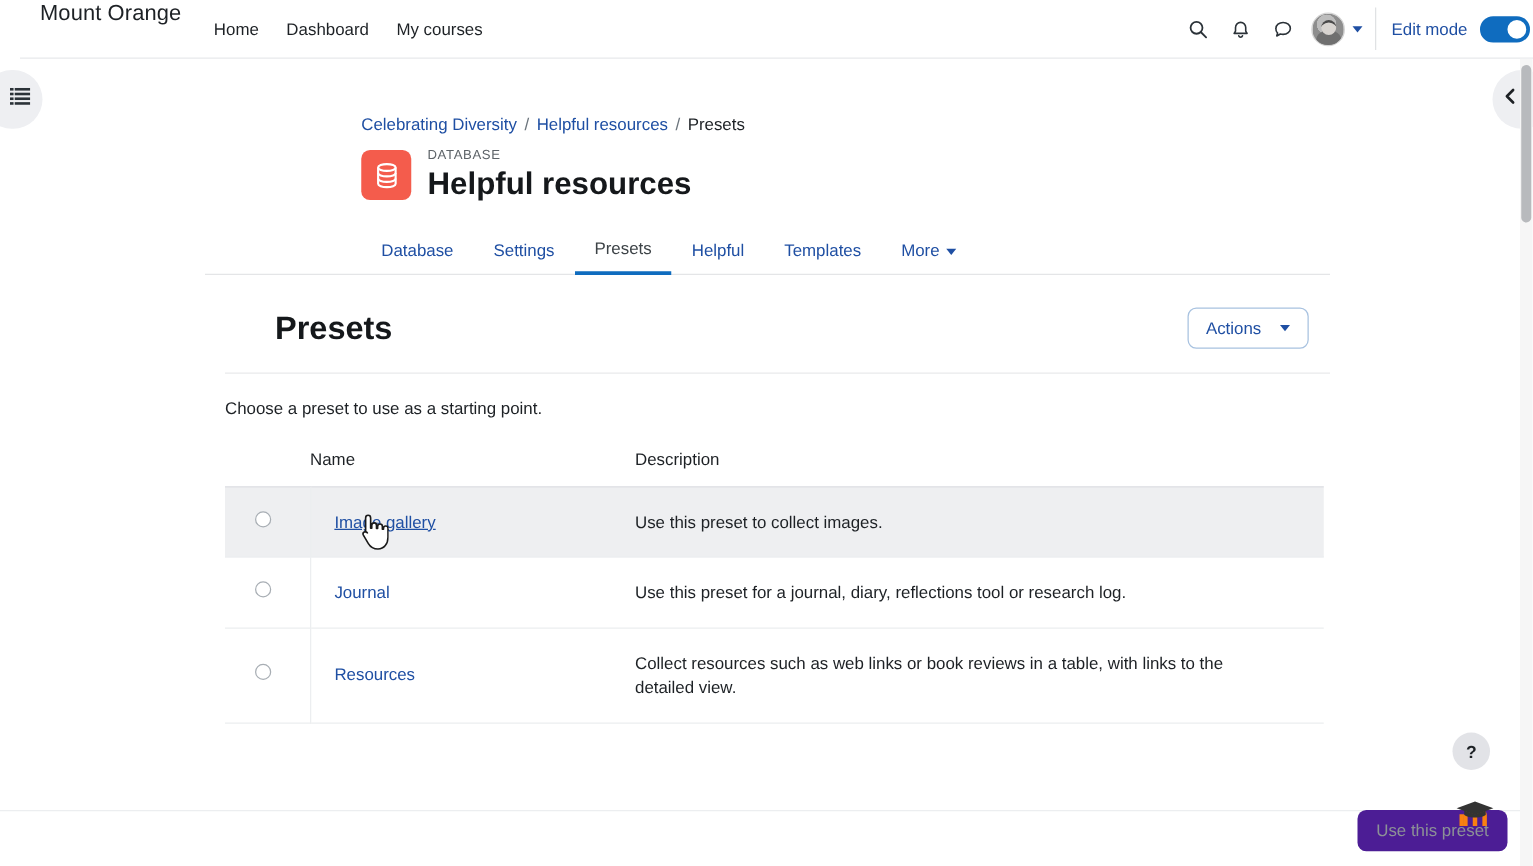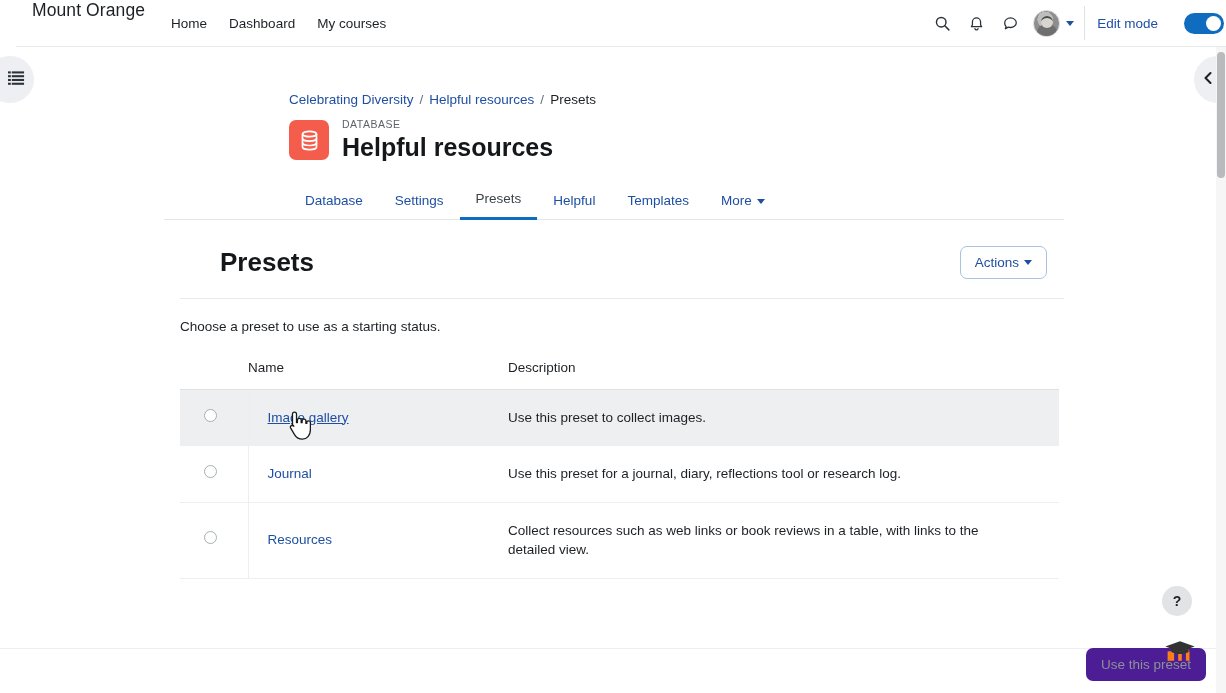--- a/index.html
+++ b/index.html
@@ -62,21 +62,21 @@
     width: 12px; height: 12px; border-radius: 50%;
     background: #d8d4d0;
     box-shadow: inset 0 3px 0 -1px #4a4a4a;
   }
   .caret-small {
     width: 0; height: 0;
     border-left: 4px solid transparent; border-right: 4px solid transparent;
     border-top: 5px solid #1f4fa3;
   }
   .editmode {
-    display: flex; align-items: center; gap: 26px; margin-right: 18px;
+    display: flex; align-items: center; gap: 10px; margin-right: 18px;
   }
   .editmode-label { font-size: 13.5px; color: #1f4fa3; white-space: nowrap; }
   .toggle {
     width: 40px; height: 21px; border-radius: 11px; background: #0f6cbf;
     position: relative;
   }
   .toggle::after {
     content: ""; position: absolute; right: 3px; top: 3px;
     width: 15px; height: 15px; border-radius: 50%; background: #fff;
   }
@@ -172,21 +172,21 @@
 
   
   .presets-head {
     display: flex; align-items: center; justify-content: space-between;
     margin-top: 26px; padding: 0 17px 0 56px;
   }
   .presets-title {
     font-size: 26px; font-weight: bold; color: #15181b;
   }
   .actions-btn {
-    display: flex; align-items: center; gap: 5px;
+    display: flex; align-items: center; gap: 15px;
     border: 1px solid #a8c2e0; border-radius: 7px;
     background: #fff; color: #1f4fa3;
     font-size: 13.5px; padding: 8px 14px;
     white-space: nowrap;
   }
   .actions-btn .caret {
     width: 0; height: 0;
     border-left: 4px solid transparent; border-right: 4px solid transparent;
     border-top: 5px solid #1f4fa3;
   }
@@ -384,21 +384,21 @@
     <div class="presets-head">
       <div class="presets-title">Presets</div>
       <button class="actions-btn">
         <span>Actions</span>
         <span class="caret"></span>
       </button>
     </div>
 
     <div class="hr-line"></div>
 
-    <div class="intro">Choose a preset to use as a starting status.</div>
+    <div class="intro">Choose a preset to use as a starting point.</div>
 
     <table class="tbl">
       <thead>
         <tr>
           <th class="th-radio"></th>
           <th class="th-name">Name</th>
           <th>Description</th>
         </tr>
       </thead>
       <tbody>

